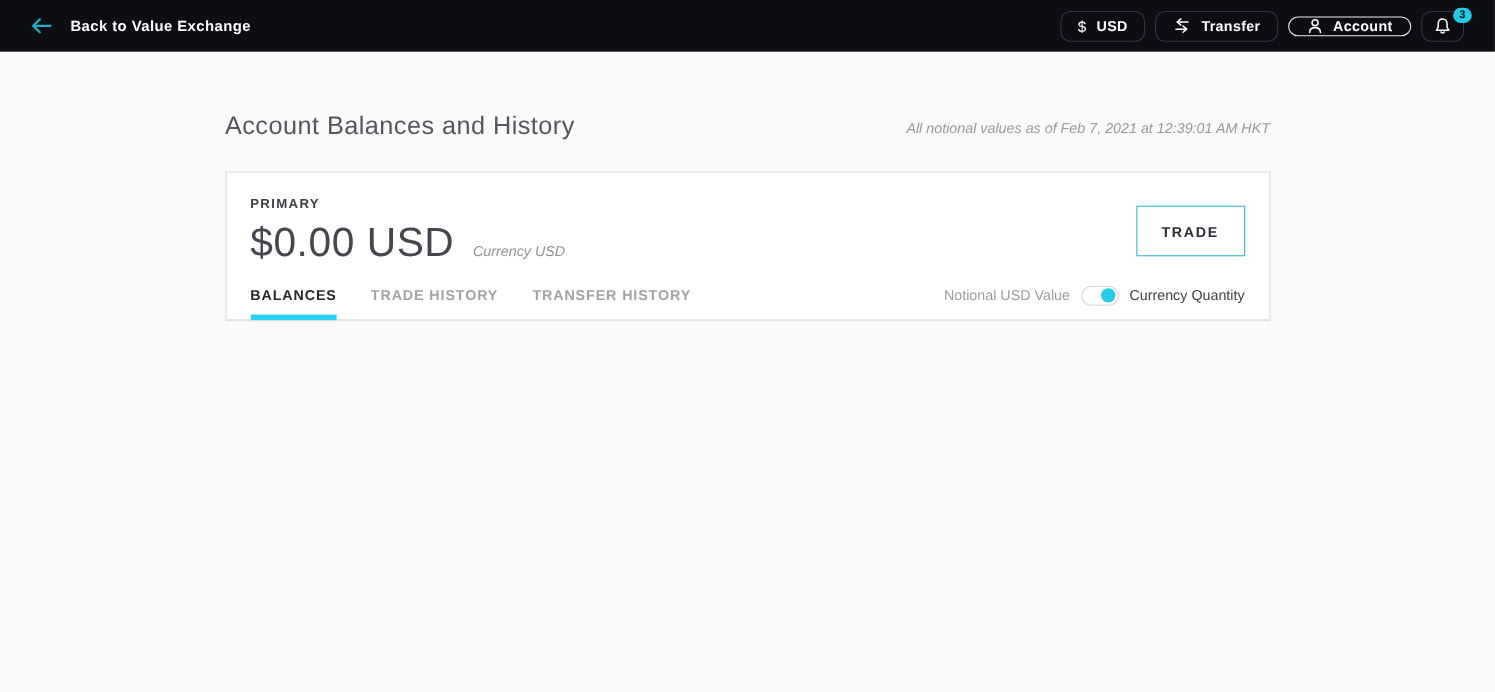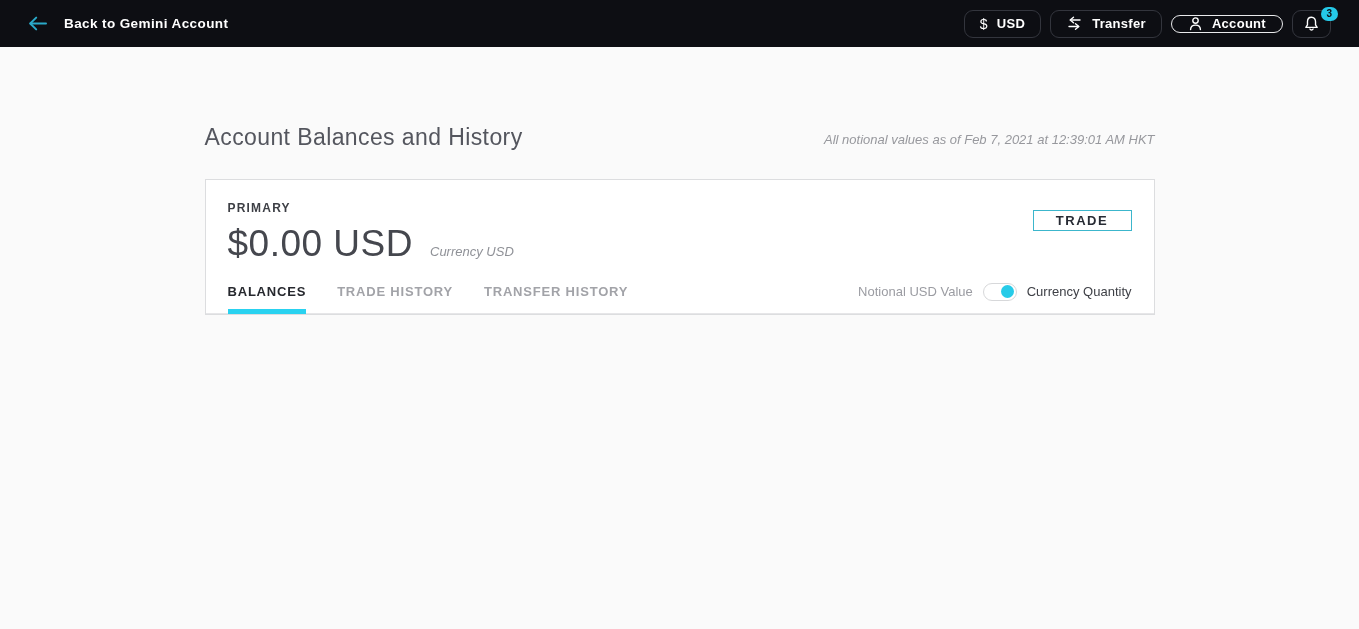--- a/index.html
+++ b/index.html
@@ -79,21 +79,21 @@
     justify-content:center;
     padding:0 4px;
   }
 
   
   .content { width:950px; margin:0 auto; }
   .page-header {
     display:flex;
     justify-content:space-between;
     align-items:flex-end;
-    padding-top:77px;
+    padding-top:54px;
   }
   .page-title {
     font-size:23px;
     font-weight:400;
     color:#54565e;
     letter-spacing:.4px;
   }
   .notional-timestamp {
     font-size:13px;
     font-style:italic;
@@ -132,21 +132,21 @@
     margin-left:17px;
     font-size:13px;
     font-style:italic;
     color:#8f9197;
   }
   .trade-btn {
     position:absolute;
     top:30px;
     right:22px;
     width:99px;
-    height:21px;
+    height:46px;
     background:#ffffff;
     border:1px solid #3cb6cc;
     color:#272b34;
     font-family:inherit;
     font-size:13px;
     font-weight:bold;
     letter-spacing:1.5px;
     cursor:pointer;
     text-align:center;
   }
@@ -222,21 +222,21 @@
 <body>
 
 <header class="navbar">
   <div class="back-link">
     <span style="display:flex;">
       <svg width="19" height="15" viewBox="0 0 19 15">
         <path d="M18 7.5 H2.5" stroke="#2aa9c9" stroke-width="2" fill="none" stroke-linecap="round"></path>
         <path d="M8.2 1.6 L2.2 7.5 L8.2 13.4" stroke="#2aa9c9" stroke-width="2" fill="none" stroke-linecap="round" stroke-linejoin="round"></path>
       </svg>
     </span>
-    <span class="back-link-label">Back to Gemini Account</span>
+    <span class="back-link-label">Back to Value Exchange</span>
   </div>
 
   <div class="nav-actions">
     <button class="nav-btn">
       <span class="dollar">$</span>
       <span>USD</span>
     </button>
 
     <button class="nav-btn">
       <span style="display:flex;">

